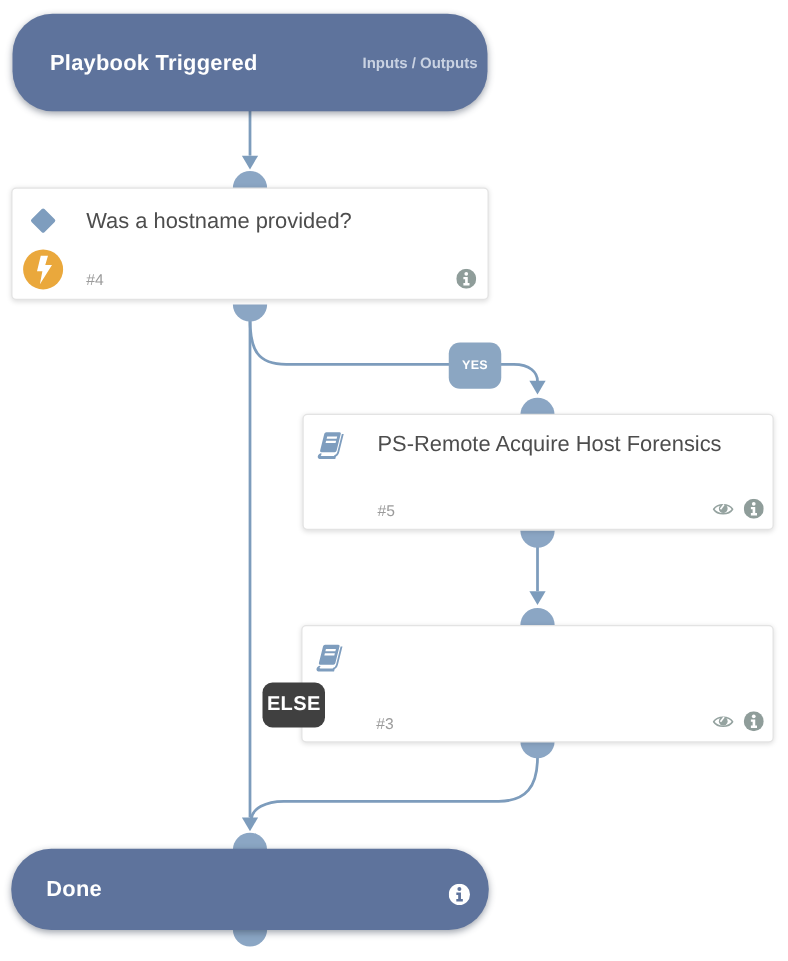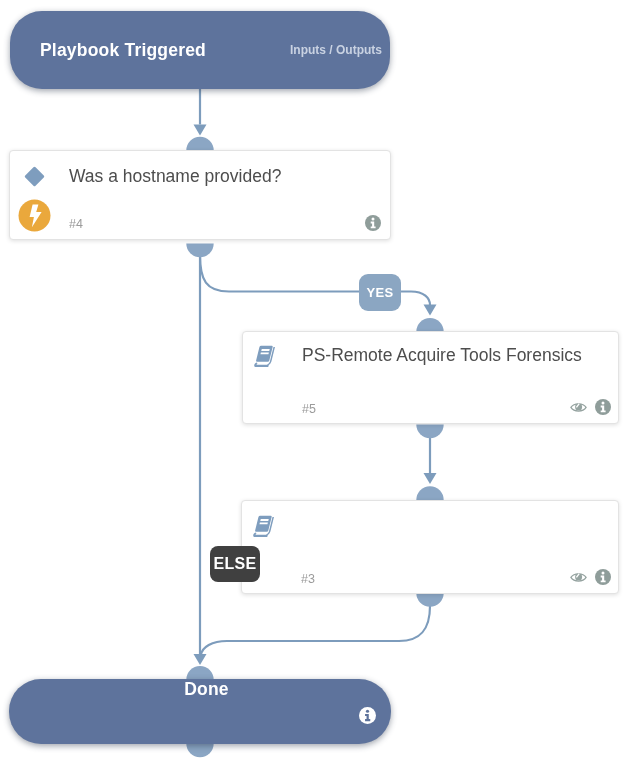--- a/index.html
+++ b/index.html
@@ -34,21 +34,21 @@
   .card .title{
     position:absolute;left:59px;color:#4d4d4d;font-size:17.5px;white-space:nowrap;
   }
   .card .task-id{
     position:absolute;left:59px;color:#9b9b9b;font-size:12.5px;
   }
   
   .badge{
     position:absolute;z-index:3;
     display:flex;align-items:center;justify-content:center;
-    color:#ffffff;font-size:13px;font-weight:bold;letter-spacing:.3px;
+    color:#ffffff;font-size:10px;font-weight:bold;letter-spacing:.3px;
   }
   .badge-yes{background:#8ba6c2;border-radius:9px;}
   .badge-else{background:#404040;border-radius:8px;font-size:16px;margin-left:35px;}
   
   #wires{position:absolute;left:0;top:0;z-index:1;}
   
   .icon{position:absolute;}
 </style>
 </head>
 <body>
@@ -110,21 +110,21 @@
 <div class="card" style="left:242px;top:331px;width:377px;height:93px;">
   <svg class="icon" style="left:7px;top:12px;" width="26" height="25" viewBox="0 0 26 25">
     <g transform="skewX(-14) translate(8,0.5)">
       <path d="M3.2,18.1 c-2.3,0.8 -2.3,3.9 0.1,4.5 L16,22.6 v-2.3 L4.5,20.3 c-1.1,0 -1.1,-1.4 -0.1,-1.6 Z" fill="#7e9dbe"></path>
       <rect x="2.2" y="1.2" width="13.2" height="16" rx="1.3" fill="#7e9dbe"></rect>
       <rect x="5" y="4.6" width="8" height="1.8" fill="#ffffff"></rect>
       <rect x="5" y="8" width="8" height="1.8" fill="#ffffff"></rect>
       <path d="M17,2.6 V17 c0,1.9 -0.9,3.1 -2.4,3.6" fill="none" stroke="#7e9dbe" stroke-width="1.5"></path>
     </g>
   </svg>
-  <div class="title" style="top:13px;">PS-Remote Acquire Tools Forensics</div>
+  <div class="title" style="top:13px;">PS-Remote Acquire Host Forensics</div>
   <div class="task-id" style="bottom:7.5px;">#5</div>
   <svg class="icon" style="right:31px;bottom:9px;" width="17" height="13" viewBox="0 0 17 13">
     <path d="M0.9,6.4 C4,1.6 13,1.6 16.1,6.4 C13,11.2 4,11.2 0.9,6.4 Z" fill="none" stroke="#95a3a0" stroke-width="1.25"></path>
     <circle cx="8.6" cy="5.9" r="3.5" fill="#95a3a0"></circle>
     <path d="M6.4,6.4 L9.2,2.6" stroke="#ffffff" stroke-width="1.3" fill="none"></path>
   </svg>
   <svg class="icon" style="right:7px;bottom:8px;" width="16" height="16" viewBox="0 0 16 16">
     <circle cx="8" cy="8" r="8" fill="#8f9d9a"></circle>
     <circle cx="8" cy="4" r="1.5" fill="#ffffff"></circle>
     <path d="M5.7,6.5 h3.5 v4.9 h1.4 v1.9 H5.7 v-1.9 h1.4 v-3 h-1.4 z" fill="#ffffff"></path>
@@ -147,21 +147,21 @@
     <circle cx="8.6" cy="5.9" r="3.5" fill="#95a3a0"></circle>
     <path d="M6.4,6.4 L9.2,2.6" stroke="#ffffff" stroke-width="1.3" fill="none"></path>
   </svg>
   <svg class="icon" style="right:7px;bottom:8px;" width="16" height="16" viewBox="0 0 16 16">
     <circle cx="8" cy="8" r="8" fill="#8f9d9a"></circle>
     <circle cx="8" cy="4" r="1.5" fill="#ffffff"></circle>
     <path d="M5.7,6.5 h3.5 v4.9 h1.4 v1.9 H5.7 v-1.9 h1.4 v-3 h-1.4 z" fill="#ffffff"></path>
   </svg>
 </div>
 
-<div class="pill" style="left:9px;top:679px;width:382px;height:65px;padding:0 15px 0 28px;flex-direction:column;">
+<div class="pill" style="left:9px;top:679px;width:382px;height:65px;padding:0 15px 0 28px;">
   <span class="pill-title">Done</span>
   <svg style="margin-left:auto;margin-top:7px;" width="17" height="17" viewBox="0 0 16 16">
     <circle cx="8" cy="8" r="8" fill="#ffffff"></circle>
     <circle cx="8" cy="4" r="1.5" fill="#5e739c"></circle>
     <path d="M5.7,6.5 h3.5 v4.9 h1.4 v1.9 H5.7 v-1.9 h1.4 v-3 h-1.4 z" fill="#5e739c"></path>
   </svg>
 </div>
 
 <div class="badge badge-yes" style="left:359px;top:274px;width:42px;height:37px;">
   <span>YES</span>

